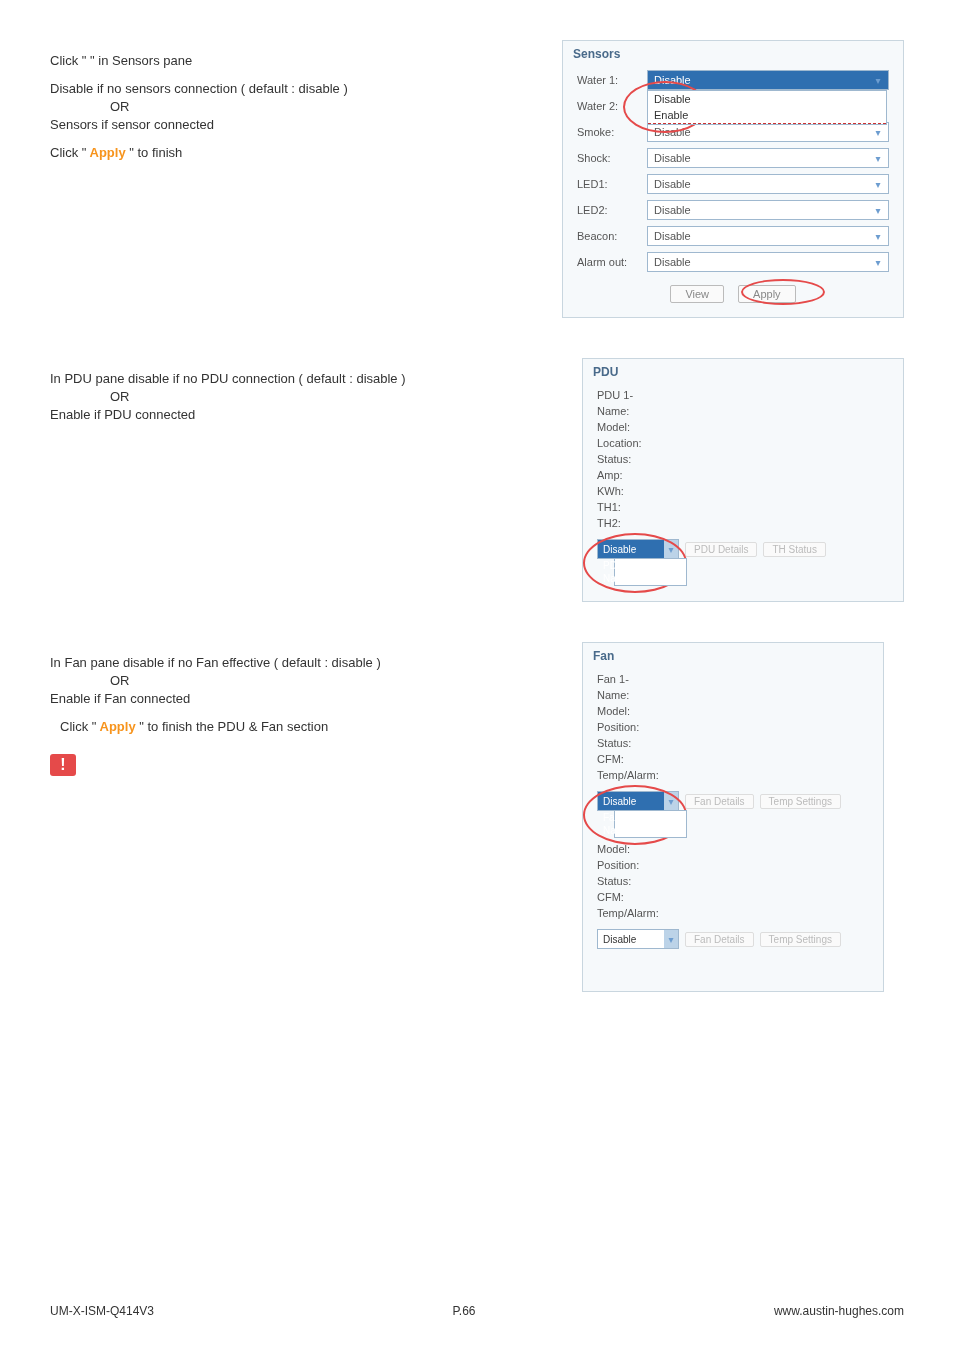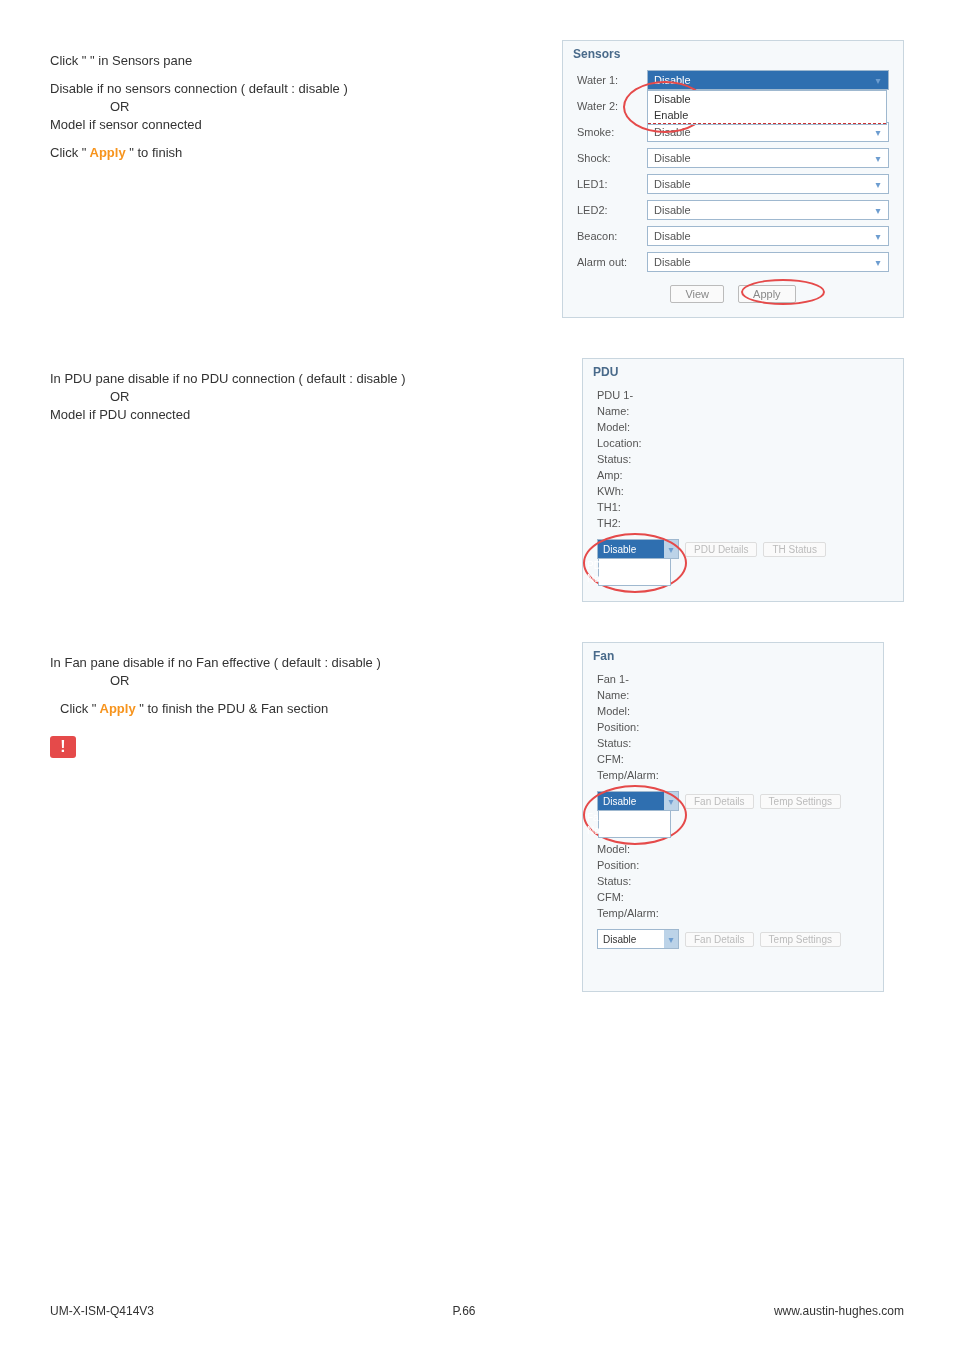--- a/index.html
+++ b/index.html
@@ -83,21 +83,21 @@
   .pdu-line { padding: 2px 0; }
   .small-dd-row { position: relative; margin: 8px 0 0 0; display: flex; align-items: center; gap: 6px; }
   .small-dd {
     width: 70px; height: 18px; border: 1px solid #9fb8cf; background: #2f6fb0; color: #fff;
     font-size: 10px; display:flex; align-items:center; padding:0 5px; position:relative;
   }
   .small-dd.plain { background:#fff; color:#333; }
   .small-dd .chev { width: 14px; color:#fff; background:#bcd3e8; color:#6d9dd0; right:0; }
   .ghost-btn { font-size:10px; color:#bbb; border:1px solid #ddd; background:#fafafa; padding:1px 8px; border-radius:2px;}
   .pdu-dd-open {
-    position:absolute; top:18px; left:0; width:71px;
+    position:absolute; top:18px; left:16px; width:71px;
     border:1px solid #9fb8cf; background:#fff; z-index:5;
   }
   .pdu-dd-open .opt { font-size:10px; padding:1px 5px; }
   .prefix-let { position:absolute; left:-12px; font-size:10px; }
   .ell-pdu { position:absolute; border:2px solid #e54a4a; border-radius:50%; pointer-events:none; }
   
   .fan-panel { width: 300px; padding: 0 0 12px 0; }
   .fan-body { padding: 2px 14px 6px 14px; }
   
   .warn-row { display:flex; align-items:flex-start; gap:10px; margin-top:20px; }
@@ -119,21 +119,21 @@
 <div class="page">
 
   <div class="row-block">
     <div class="left-col">
 
       <p>
         <span>Click "</span><span class="kw">  </span><span>" in Sensors pane</span>
       </p>
       <p>Disable if no sensors connection  ( default : disable )</p>
       <p class="or-indent" style="margin-top:-10px;">OR</p>
-      <p style="margin-top:-10px;">Model if sensor connected</p>
+      <p style="margin-top:-10px;">Sensors if sensor connected</p>
       <p>
         <span>Click "</span><span class="kw"> Apply </span><span>" to finish</span>
       </p>
     </div>
 
     <div class="panel sensors-panel">
       <div class="panel-title">Sensors</div>
       <div style="position:relative;">
 
         <div class="sensor-row">
@@ -205,21 +205,21 @@
         <div class="ellipse" style="top:4px; left:178px; width:80px; height:22px;"></div>
       </div>
     </div>
   </div>
 
   <div class="row-block">
     <div class="left-col">
 
       <p>In PDU pane  disable if no PDU connection  ( default : disable )</p>
       <p class="or-indent" style="margin-top:-10px;">OR</p>
-      <p style="margin-top:-10px;">Model if PDU connected</p>
+      <p style="margin-top:-10px;">Enable if PDU connected</p>
     </div>
 
     <div class="panel pdu-panel">
       <div class="panel-title">PDU</div>
       <div class="pdu-body">
         <div class="pdu-line">PDU 1-</div>
         <div class="pdu-line">Name:</div>
         <div class="pdu-line">Model:</div>
         <div class="pdu-line">Location:</div>
         <div class="pdu-line">Status:</div>
@@ -243,20 +243,21 @@
         <div style="height:30px;"></div>
       </div>
     </div>
   </div>
 
   <div class="row-block">
     <div class="left-col">
 
       <p>In Fan pane  disable if no Fan effective  ( default : disable )</p>
       <p class="or-indent" style="margin-top:-10px;">OR</p>
+      <p style="margin-top:-10px;">Enable if Fan connected</p>
       <p style="margin-left:10px;">
         <span>Click "</span><span class="kw"> Apply </span><span>" to finish the PDU &amp; Fan section</span>
       </p>
 
       <div class="warn-row">
         <div class="warn-icon">!</div>
       </div>
     </div>
 
     <div class="panel fan-panel" style="margin-right:20px;">

